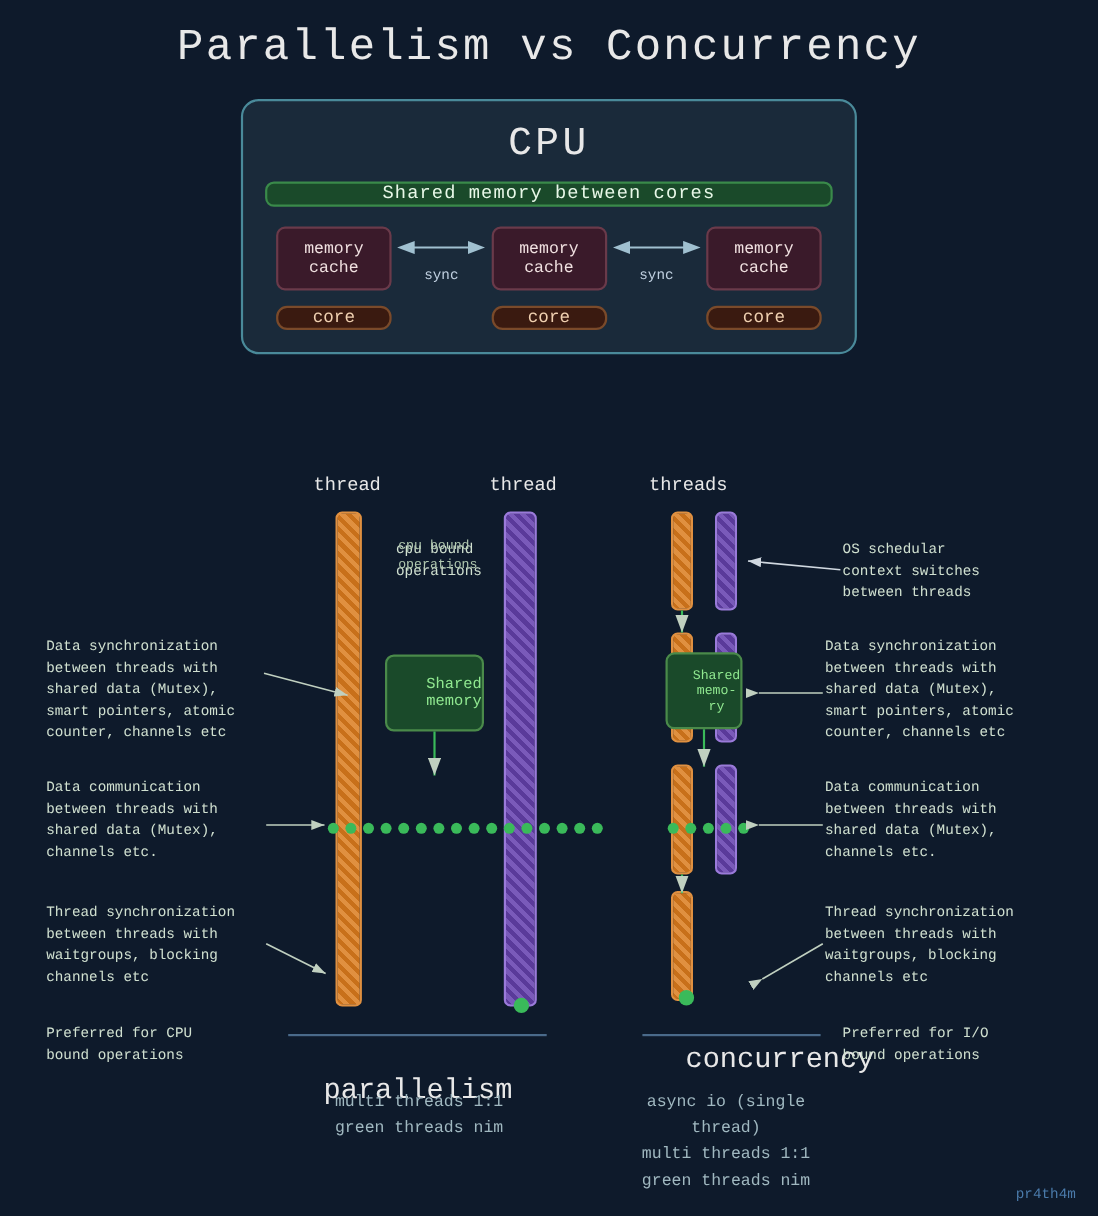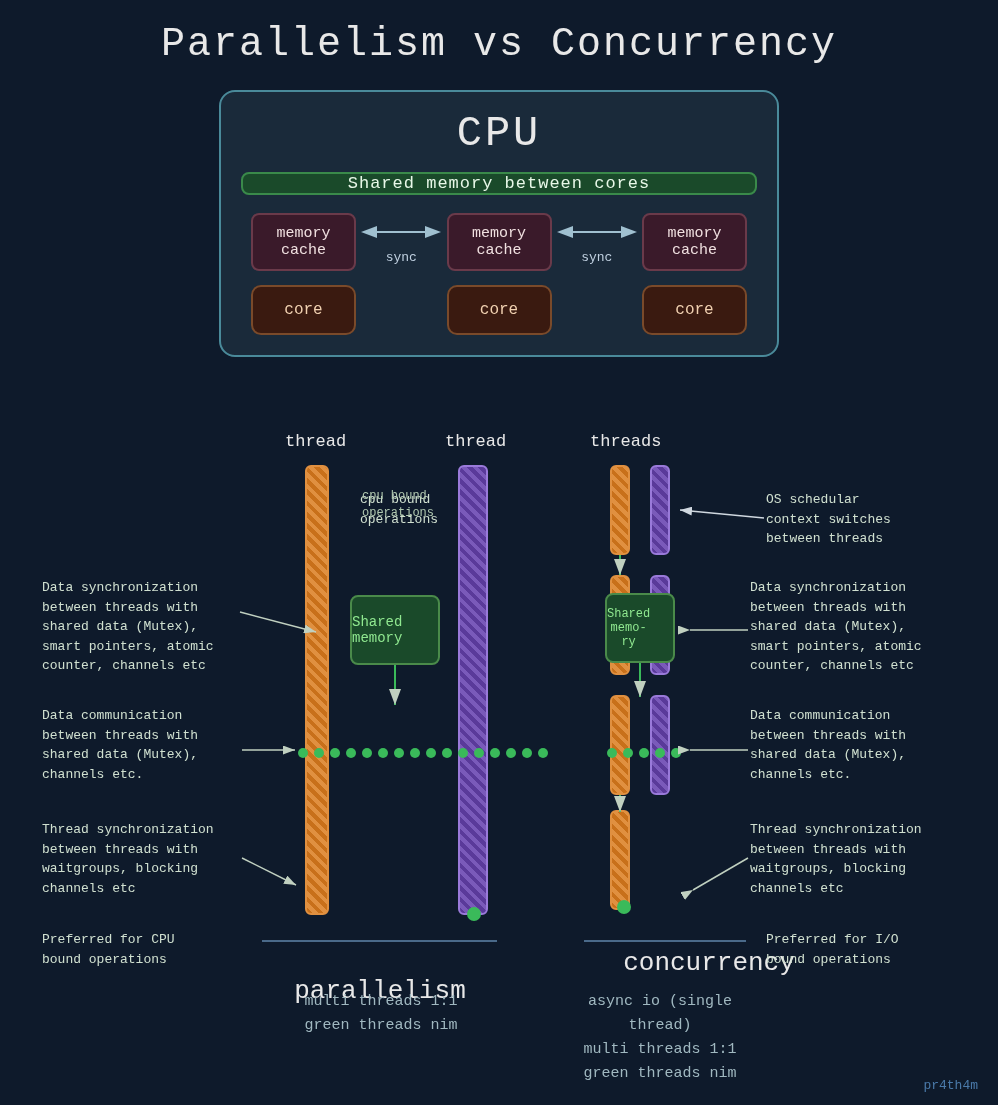--- a/index.html
+++ b/index.html
@@ -24,21 +24,21 @@
     .cpu-container {
       margin: 0 auto;
       width: 560px;
       background: #1a2a3a;
       border: 2px solid #4a8a9a;
       border-radius: 16px;
       padding: 18px 20px 20px 20px;
     }
     .cpu-label {
       text-align: center;
-      font-size: 42px;
+      font-size: 36px;
       color: #e8e8e8;
       letter-spacing: 3px;
       margin-bottom: 14px;
     }
     .shared-memory-bar {
       background: #1a4a2a;
       border: 2px solid #3a8a4a;
       border-radius: 8px;
       text-align: center;
       padding: 0;
@@ -77,21 +77,21 @@
     }
     .core-row {
       display: flex;
       justify-content: space-between;
       padding: 0 10px;
     }
     .core-box {
       background: #3a1a10;
       border: 2px solid #7a4a2a;
       border-radius: 10px;
-      padding: 14px 26px;
+      padding: 0 26px;
       font-size: 16px;
       color: #f0d0b0;
       text-align: center;
       width: 105px;
     }
     
     .thread-label {
       position: absolute;
       font-size: 17px;
       color: #e8e8e8;
@@ -127,21 +127,21 @@
     .shared-mem-box {
       position: absolute;
       background: #1a4a2a;
       border: 2px solid #4a8a4a;
       border-radius: 8px;
       font-size: 14px;
       color: #90e890;
       text-align: center;
       display: flex;
       align-items: center;
-      justify-content: flex-start;
+      justify-content: flex-end;
     }
     
     .dots-line {
       position: absolute;
       display: flex;
       align-items: center;
       gap: 6px;
     }
     .dot-green {
       width: 10px;

